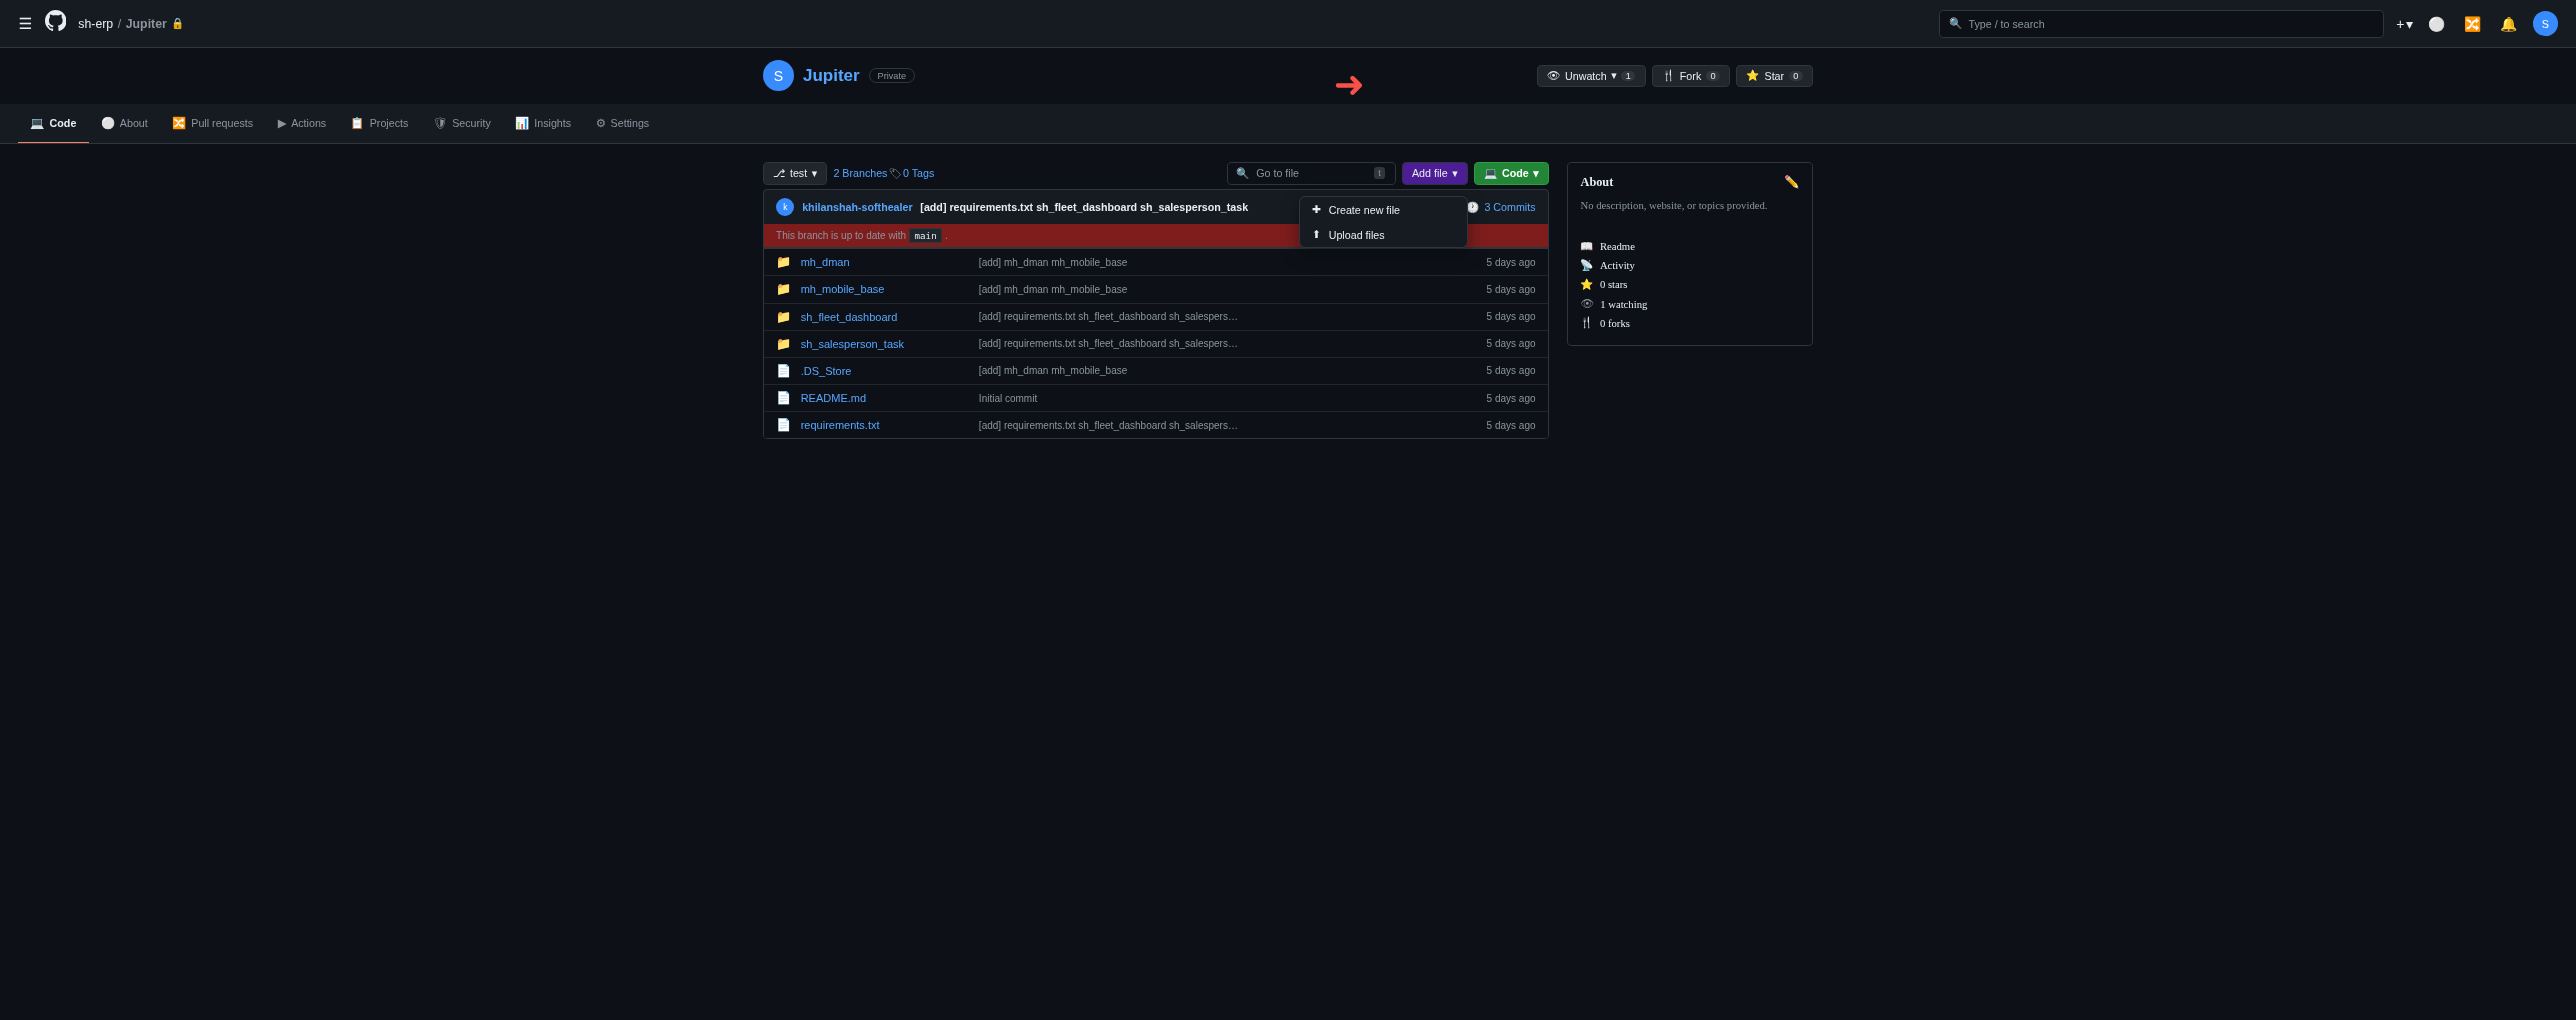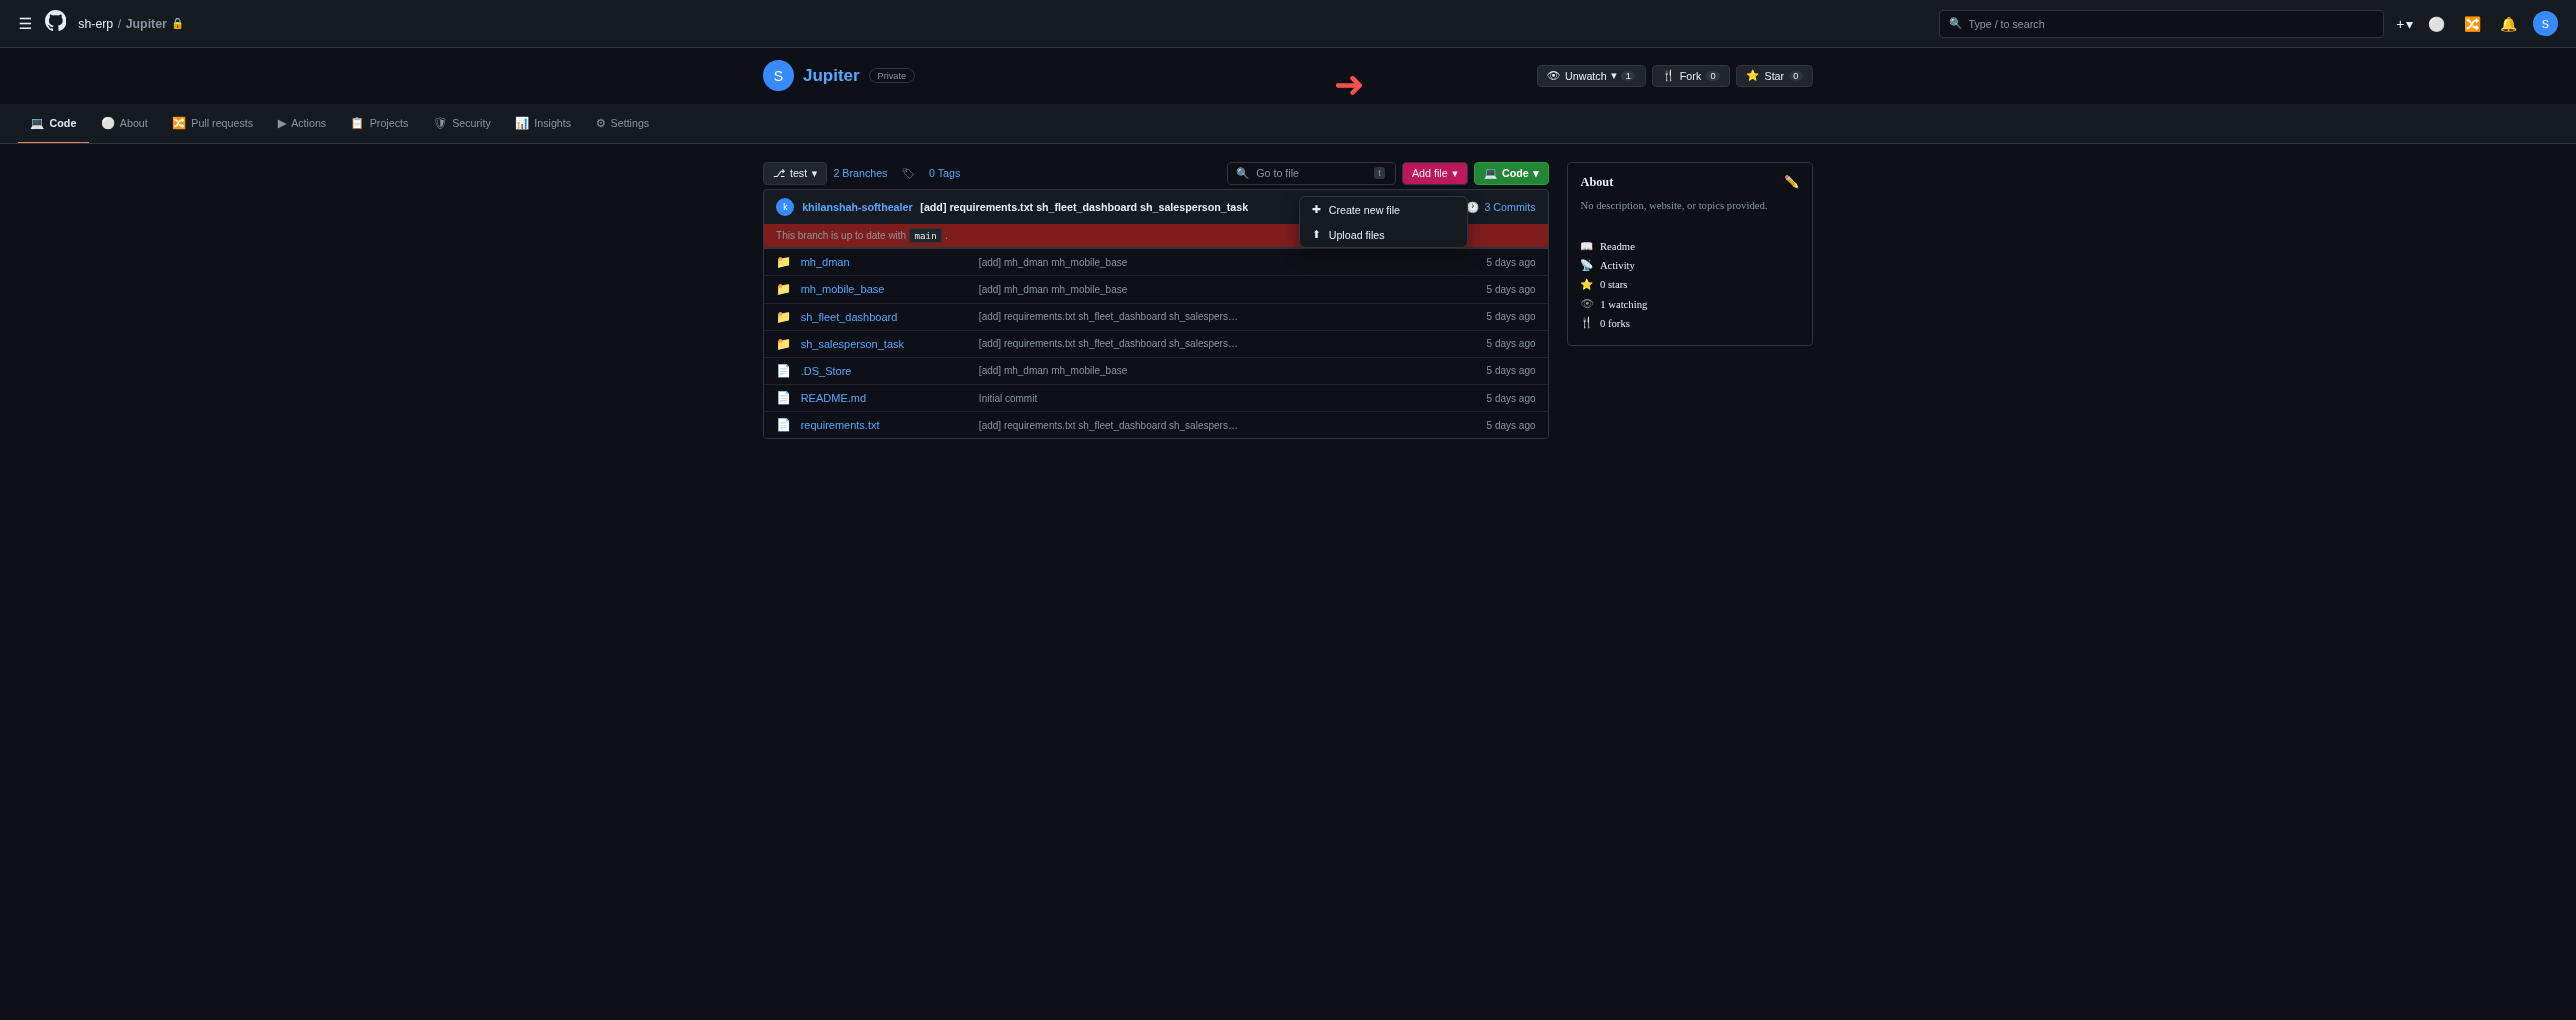--- a/index.html
+++ b/index.html
@@ -151,21 +151,21 @@
       display: flex; align-items: center; gap: 4.6px;
       background: #21262d;
       border: 0.8px solid #30363d;
       border-radius: 4.6px;
       padding: 3.8px 9.2px;
       color: #e6edf3;
       font-size: 10.7px;
       cursor: pointer;
     }
     .branch-info {
-      display: flex; align-items: center; gap: 14px;
+      display: flex; align-items: center; gap: 1px;
       color: #8b949e; font-size: 10.7px;
     }
     .branch-info a { color: #58a6ff; text-decoration: none; }
     .spacer { flex: 1; }
     .go-to-file-box {
       background: #0d1117;
       border: 0.8px solid #30363d;
       border-radius: 4.6px;
       padding: 3.8px 9.2px;
       display: flex; align-items: center; gap: 6.1px;
@@ -175,21 +175,21 @@
     }
     .go-to-file-shortcut {
       margin-left: auto;
       background: #30363d;
       border-radius: 3.1px;
       padding: 0.8px 4.6px;
       font-size: 9.2px;
     }
     .add-file-btn {
       display: flex; align-items: center; gap: 4.6px;
-      background: #be185d;
+      background: #4c1d95;
       border: 0.8px solid #30363d;
       border-radius: 4.6px;
       padding: 3.8px 9.2px;
       color: #e6edf3;
       font-size: 10.7px;
       cursor: pointer;
     }
     .code-btn {
       display: flex; align-items: center; gap: 4.6px;
       background: #238636;

